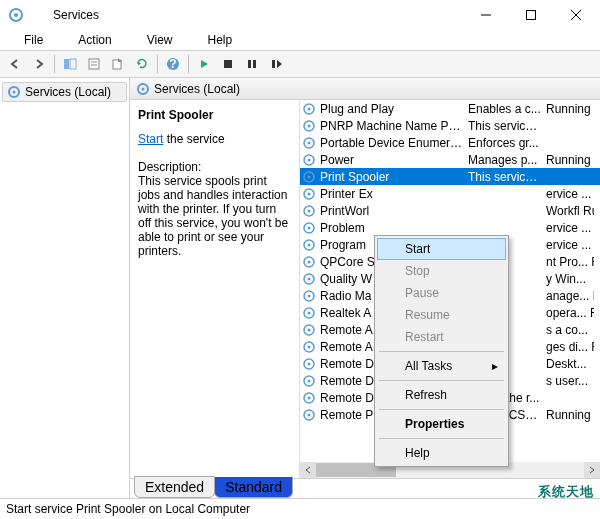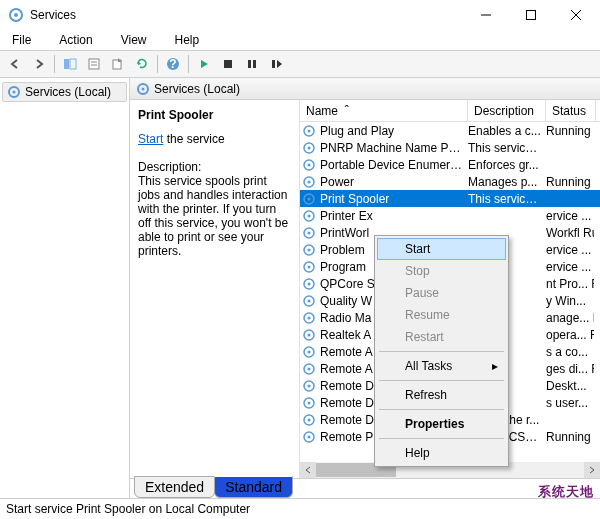--- a/index.html
+++ b/index.html
@@ -1,22 +1,22 @@
 <!DOCTYPE html>
 <html><head>
 <meta charset="utf-8">
 <style>
 * { box-sizing: border-box; margin: 0; padding: 0; font-family: "Segoe UI", Tahoma, sans-serif; font-size: 12px; }
 body { background: #fff; width: 600px; height: 519px; overflow: hidden; position: relative; }
-.titlebar { height: 30px; display: flex; align-items: center; padding: 0 2px; }
+.titlebar { height: 30px; display: flex; align-items: center; padding: 0 2px; gap: 23px; }
 .titlebar .icon { width: 16px; height: 16px; margin: 0 6px; }
 .titlebar .title { flex: 1; font-size: 12px; }
 .winbtns { display: flex; height: 100%; }
 .winbtn { width: 45px; display: flex; align-items: center; justify-content: center; color: #333; }
-.menubar { height: 20px; display: flex; align-items: center; padding: 0 4px; gap: 12px; }
+.menubar { height: 20px; display: flex; align-items: center; padding: 0 16px; gap: 19px; }
 .menuitem { padding: 2px 8px; }
 .toolbar { height: 28px; border-top: 1px solid #d0d0d0; border-bottom: 1px solid #d0d0d0; background: #f5f5f5; display: flex; align-items: center; padding: 0 4px; gap: 2px; }
 .tbtn { width: 22px; height: 22px; display: flex; align-items: center; justify-content: center; border: 1px solid transparent; }
 .tsep { width: 1px; height: 18px; background: #c0c0c0; margin: 0 2px; }
 .body { display: flex; height: 421px; border-bottom: 1px solid #d0d0d0; }
 .leftpane { width: 130px; border-right: 1px solid #d0d0d0; padding: 4px 2px; background: #fff; }
 .treeitem { display: flex; align-items: center; gap: 4px; padding: 2px 4px; background: #f0f0f0; border: 1px solid #d0d0d0; border-radius: 2px; }
 .rightpane { flex: 1; display: flex; flex-direction: column; position: relative; }
 .paneheader { height: 22px; background: linear-gradient(#f8f8f8,#e8e8e8); border-bottom: 1px solid #d0d0d0; display: flex; align-items: center; padding: 0 6px; gap: 4px; font-size: 12px; }
 .panecontent { flex: 1; display: flex; overflow: hidden; }
@@ -45,21 +45,21 @@
 .ctxitem { padding: 4px 22px 4px 28px; position: relative; }
 .ctxitem.hover { background: #cde8ff; border: 1px solid #7eb4ea; padding: 3px 21px 3px 27px; }
 .ctxitem.disabled { color: #888; }
 .ctxsep { height: 1px; background: #c0c0c0; margin: 3px 2px; }
 .ctxarrow { position: absolute; right: 8px; top: 4px; }
 .hscroll { position: absolute; bottom: 0; left: 0; right: 0; height: 16px; background: #f0f0f0; display: flex; align-items: center; }
 .hscroll .hbtn { width: 16px; height: 16px; background: #e0e0e0; display:flex; align-items:center; justify-content:center; }
 .hscroll .htrack { flex: 1; height: 16px; background: #f0f0f0; position: relative; }
 .hscroll .hthumb { position: absolute; left: 0; width: 80px; height: 14px; top: 1px; background: #c0c0c0; }
 svg { display: block; }
-.watermark { position: absolute; right: 6px; bottom: 18px; color: #701a75; font-size: 13px; font-weight: 600; z-index: 200; letter-spacing: 1px; }
+.watermark { position: absolute; right: 6px; bottom: 18px; color: #0f766e; font-size: 13px; font-weight: 600; z-index: 200; letter-spacing: 1px; }
 </style>
 </head>
 <body>
 
 <div class="titlebar">
   <span class="icon">
     <svg width="16" height="16">
         <circle cx="8" cy="8" r="6" fill="none" stroke="#5a9bd5" stroke-width="2"></circle>
         <circle cx="8" cy="8" r="2" fill="#5a9bd5"></circle>
       </svg>
@@ -186,25 +186,20 @@
     <div class="panecontent">
       <div class="detailpane">
         <div class="svcname">Print Spooler</div>
         <div>
           <span class="link">Start</span><span> the service</span>
         </div>
         <div class="desclabel">Description:</div>
         <div>This service spools print jobs and handles interaction with the printer. If you turn off this service, you won't be able to print or see your printers.</div>
       </div>
       <div class="listpane">
-        <div class="listhead">
-          <div class="col col-name"><span>Name</span>&nbsp;&nbsp;<span>ˆ</span></div>
-          <div class="col col-desc">Description</div>
-          <div class="col col-status">Status</div>
-        </div>
         <div class="listbody" id="listbody">
             <div class="row">
               <span class="cicon">
                 <svg width="14" height="14">
                   <circle cx="7" cy="7" r="5" fill="none" stroke="#5a9bd5" stroke-width="1.5"></circle>
                   <circle cx="7" cy="7" r="1.5" fill="#5a9bd5"></circle>
                 </svg>
               </span>
               <span class="c-name">Plug and Play</span>
               <span class="c-desc">Enables a c...</span>

